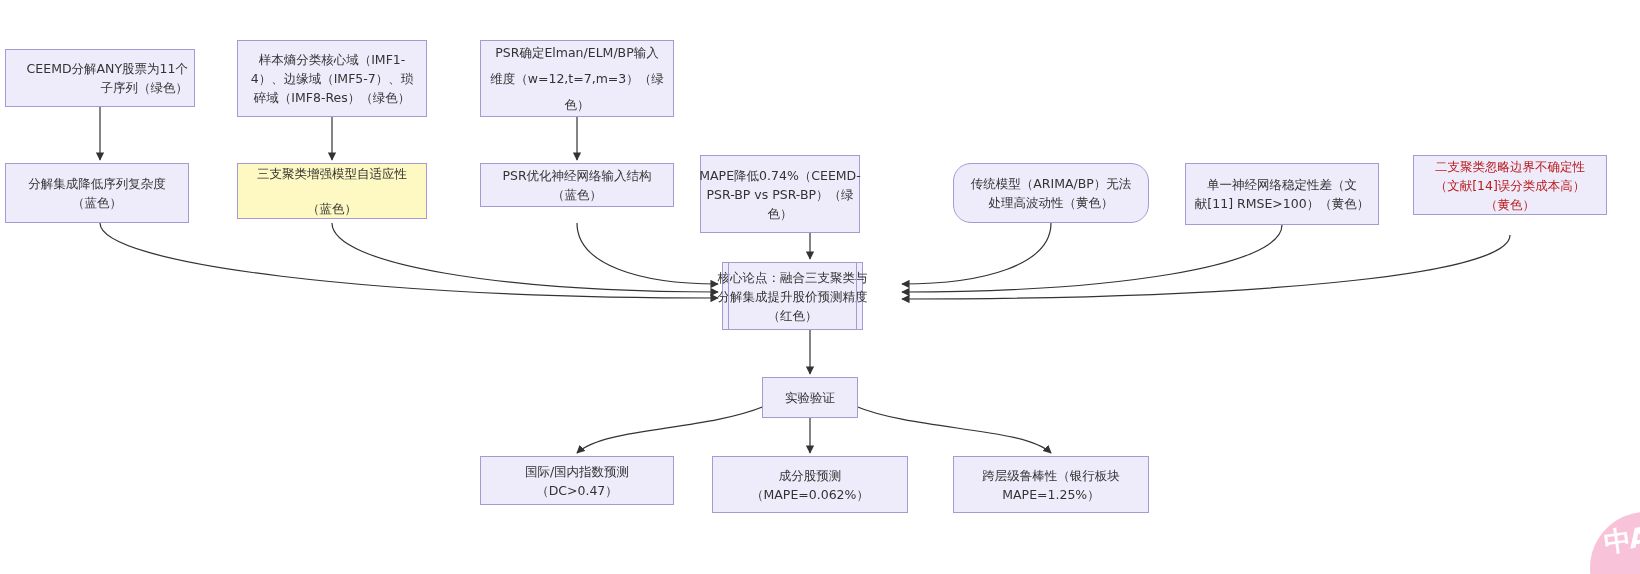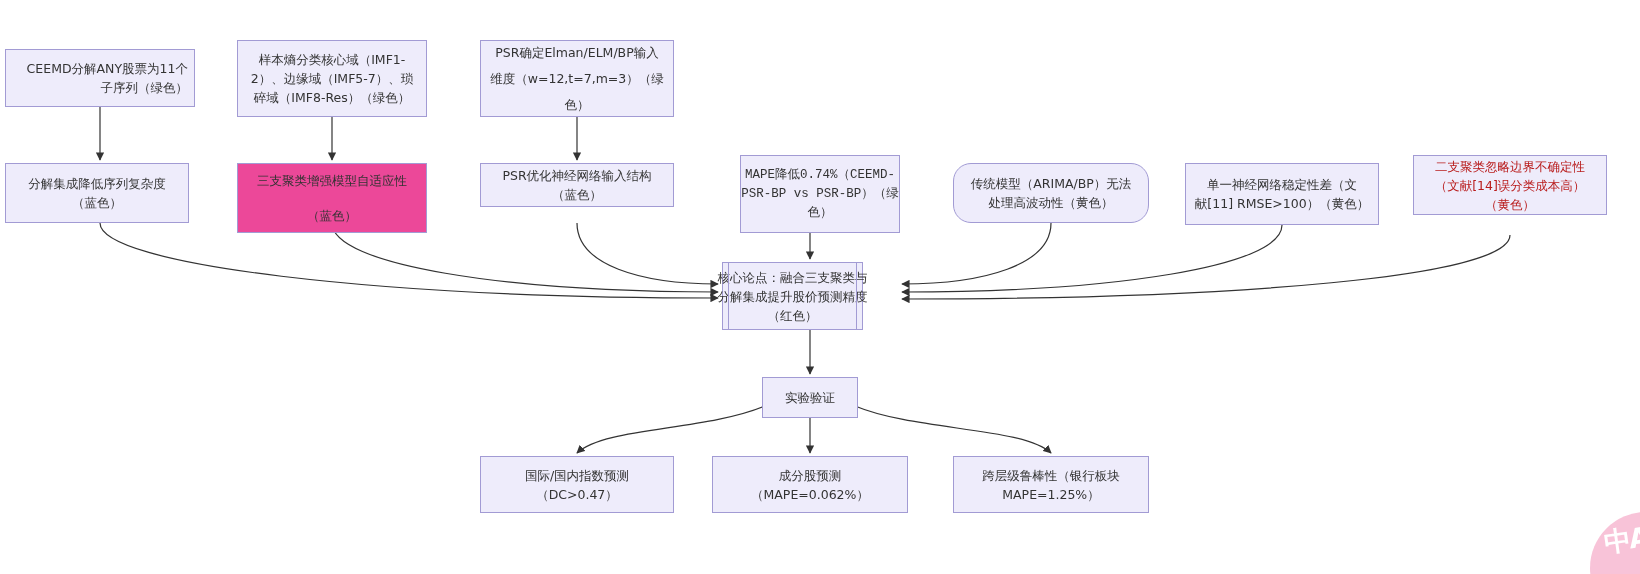--- a/index.html
+++ b/index.html
@@ -80,41 +80,41 @@
       </g>
   </svg>
 
   <div id="nodes">
       <div class="node" style="left: 5px; top: 49px; width: 190px; height: 58px; background: rgb(238, 236, 251); border-color: rgb(162, 155, 212); color: rgb(51, 51, 51); align-items: flex-end;">
         <div class="ln">CEEMD分解ANY股票为11个</div>
         <div class="ln">子序列（绿色）</div>
       </div>
       <div class="node" style="left: 237px; top: 40px; width: 190px; height: 77px; background: rgb(238, 236, 251); border-color: rgb(162, 155, 212); color: rgb(51, 51, 51);">
         <div class="ln">样本熵分类核心域（IMF1-</div>
-        <div class="ln">2）、边缘域（IMF5-7）、琐</div>
+        <div class="ln">4）、边缘域（IMF5-7）、琐</div>
         <div class="ln">碎域（IMF8-Res）（绿色）</div>
       </div>
       <div class="node" style="left: 480px; top: 40px; width: 194px; height: 77px; background: rgb(238, 236, 251); border-color: rgb(162, 155, 212); color: rgb(51, 51, 51); justify-content: space-between;">
         <div class="ln">PSR确定Elman/ELM/BP输入</div>
         <div class="ln">维度（w=12,t=7,m=3）（绿</div>
         <div class="ln">色）</div>
       </div>
       <div class="node" style="left: 5px; top: 163px; width: 184px; height: 60px; background: rgb(238, 236, 251); border-color: rgb(162, 155, 212); color: rgb(51, 51, 51);">
         <div class="ln">分解集成降低序列复杂度</div>
         <div class="ln">（蓝色）</div>
       </div>
-      <div class="node" style="left: 237px; top: 163px; width: 190px; height: 70px; background: #ec4899; border-color: rgb(162, 155, 212); color: rgb(51, 51, 51); gap: 16px;">
+      <div class="node" style="left: 237px; top: 163px; width: 190px; height: 56px; background: #fef9c3; border-color: rgb(162, 155, 212); color: rgb(51, 51, 51); gap: 16px;">
         <div class="ln">三支聚类增强模型自适应性</div>
         <div class="ln">（蓝色）</div>
       </div>
       <div class="node" style="left: 480px; top: 163px; width: 194px; height: 44px; background: rgb(238, 236, 251); border-color: rgb(162, 155, 212); color: rgb(51, 51, 51);">
         <div class="ln">PSR优化神经网络输入结构</div>
         <div class="ln">（蓝色）</div>
       </div>
-      <div class="node" style="left: 740px; top: 155px; width: 160px; height: 78px; background: rgb(238, 236, 251); border-color: rgb(162, 155, 212); color: rgb(51, 51, 51); font-family: Liberation Mono, monospace;">
+      <div class="node" style="left: 700px; top: 155px; width: 160px; height: 78px; background: rgb(238, 236, 251); border-color: rgb(162, 155, 212); color: rgb(51, 51, 51);">
         <div class="ln">MAPE降低0.74%（CEEMD-</div>
         <div class="ln">PSR-BP vs PSR-BP）（绿</div>
         <div class="ln">色）</div>
       </div>
       <div class="node" style="left: 953px; top: 163px; width: 196px; height: 60px; background: rgb(238, 236, 251); border-color: rgb(162, 155, 212); color: rgb(51, 51, 51); border-radius: 18px;">
         <div class="ln">传统模型（ARIMA/BP）无法</div>
         <div class="ln">处理高波动性（黄色）</div>
       </div>
       <div class="node" style="left: 1185px; top: 163px; width: 194px; height: 62px; background: rgb(238, 236, 251); border-color: rgb(162, 155, 212); color: rgb(51, 51, 51);">
         <div class="ln">单一神经网络稳定性差（文</div>
@@ -126,21 +126,21 @@
         <div class="ln">（黄色）</div>
       </div>
       <div class="node subroutine" style="left: 722px; top: 262px; width: 141px; height: 68px; background: rgb(238, 236, 251); border-color: rgb(162, 155, 212); color: rgb(51, 51, 51);">
         <div class="ln">核心论点：融合三支聚类与</div>
         <div class="ln">分解集成提升股价预测精度</div>
         <div class="ln">（红色）</div>
       </div>
       <div class="node" style="left: 762px; top: 377px; width: 96px; height: 41px; background: rgb(238, 236, 251); border-color: rgb(162, 155, 212); color: rgb(51, 51, 51); justify-content: center;">
         <div class="ln">实验验证</div>
       </div>
-      <div class="node" style="left: 480px; top: 456px; width: 194px; height: 57px; background: rgb(238, 236, 251); border-color: rgb(162, 155, 212); color: rgb(51, 51, 51);">
+      <div class="node" style="left: 480px; top: 456px; width: 194px; height: 49px; background: rgb(238, 236, 251); border-color: rgb(162, 155, 212); color: rgb(51, 51, 51);">
         <div class="ln">国际/国内指数预测</div>
         <div class="ln">（DC&gt;0.47）</div>
       </div>
       <div class="node" style="left: 712px; top: 456px; width: 196px; height: 57px; background: rgb(238, 236, 251); border-color: rgb(162, 155, 212); color: rgb(51, 51, 51);">
         <div class="ln">成分股预测</div>
         <div class="ln">（MAPE=0.062%）</div>
       </div>
       <div class="node" style="left: 953px; top: 456px; width: 196px; height: 57px; background: rgb(238, 236, 251); border-color: rgb(162, 155, 212); color: rgb(51, 51, 51);">
         <div class="ln">跨层级鲁棒性（银行板块</div>
         <div class="ln">MAPE=1.25%）</div>

